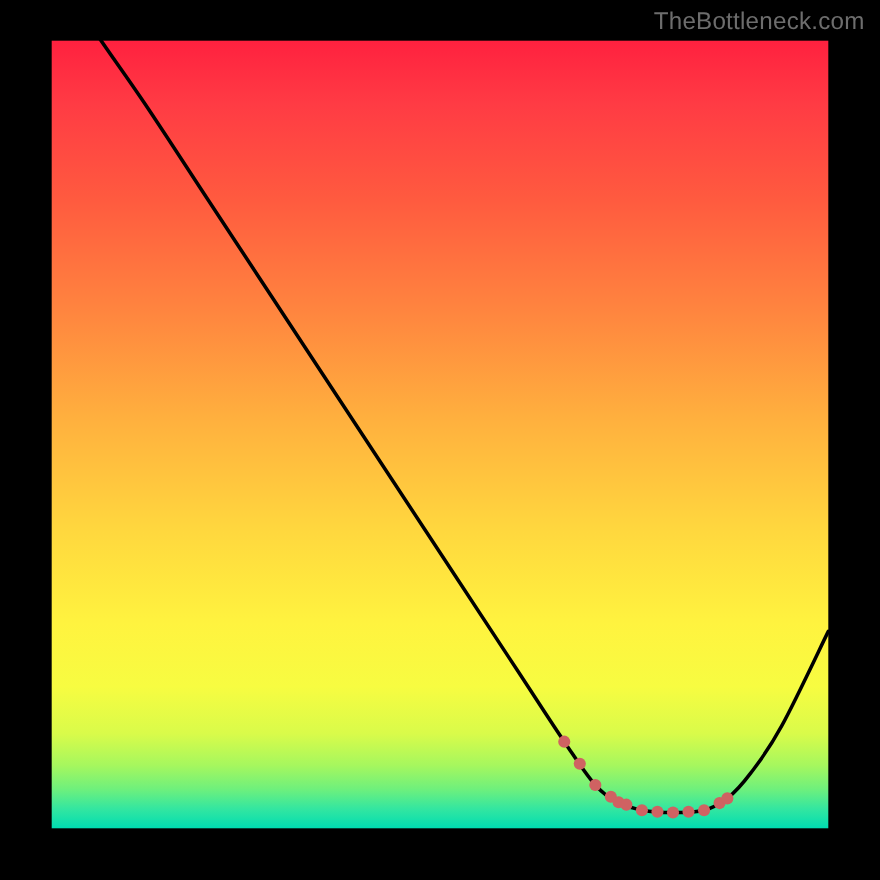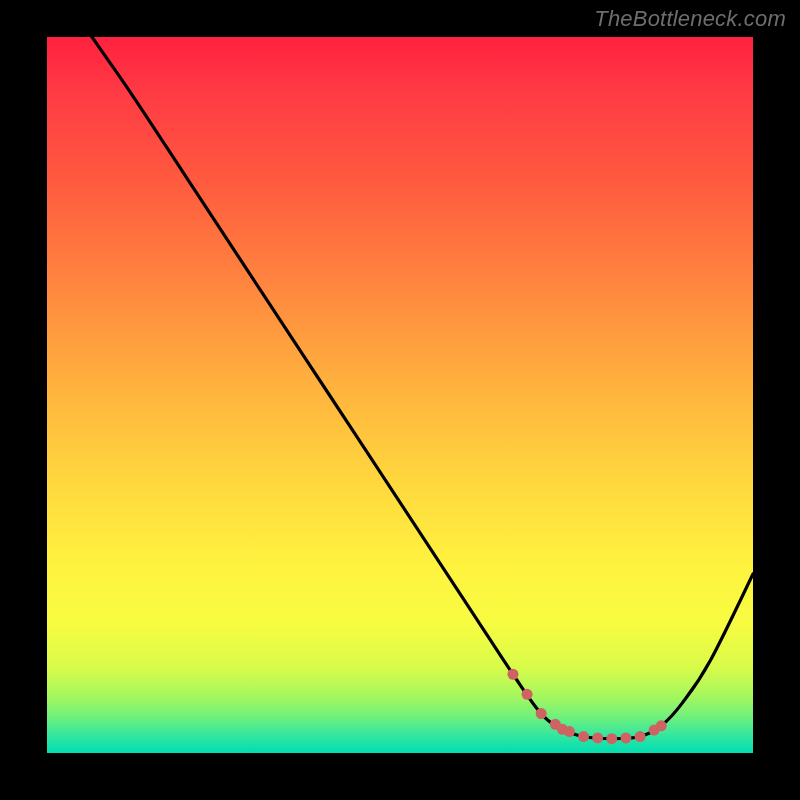--- a/index.html
+++ b/index.html
@@ -9,21 +9,20 @@
     height: 800px;
     background: #000;
     overflow: hidden;
     font-family: Arial, Helvetica, sans-serif;
   }
   .frame {
     position: relative;
     width: 800px;
     height: 560px;
     background: #000;
-    font-style: italic;
   }
   .watermark {
     position: absolute;
     top: 6px;
     right: 14px;
     color: #6d6d6d;
     font-size: 22px;
     letter-spacing: 0.2px;
     font-weight: 400;
     user-select: none;

